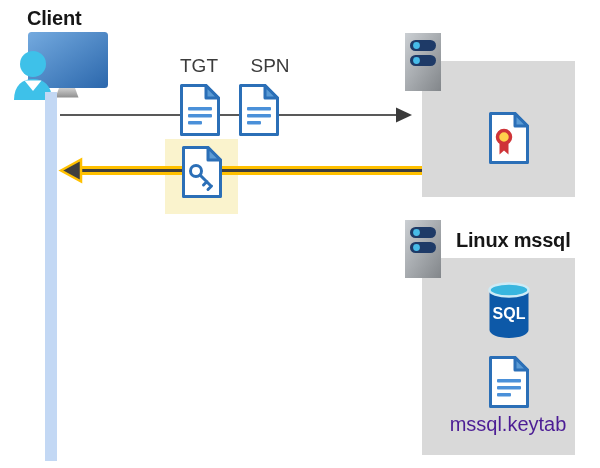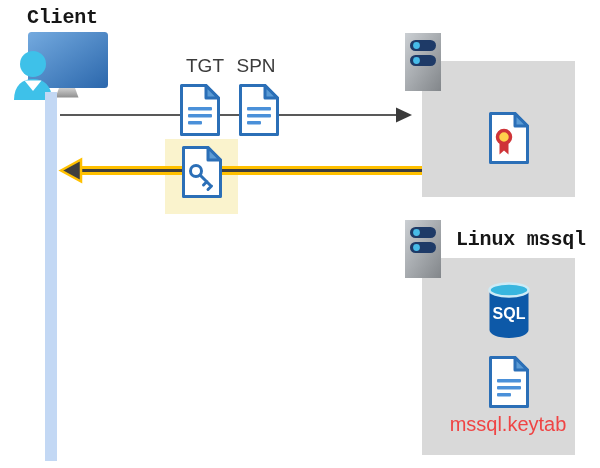--- a/index.html
+++ b/index.html
@@ -8,28 +8,28 @@
     font-family:"Liberation Sans",sans-serif;
   }
   #canvas *{box-sizing:border-box;}
   .gray-box{position:absolute;background:#D9D9D9;z-index:1;}
   #dc-box{left:422px;top:61px;width:153px;height:136px;}
   #linux-box{left:422px;top:258px;width:153px;height:197px;}
   #highlight-box{position:absolute;left:165px;top:139px;width:73px;height:75px;background:#FAF3CD;z-index:2;}
   #arrows{position:absolute;left:0;top:0;z-index:3;pointer-events:none;}
   .icon{position:absolute;z-index:4;}
   .label{position:absolute;z-index:5;white-space:pre-line;}
-  .title{font-weight:bold;font-size:20px;color:#161616;letter-spacing:-0.2px;line-height:28px;font-family:Liberation Mono, monospace;}
+  .title{font-weight:bold;font-size:20px;color:#161616;letter-spacing:-0.2px;line-height:28px;}
   .small-label{font-size:19px;color:#3C3C3C;}
   #client-label{left:27px;top:4px;}
   #dc-label{left:456px;top:4px;width:128px;}
   #linux-label{left:456px;top:226px;width:140px;}
-  #tgt-label{left:180px;top:55px;width:44px;text-align:right;}
-  #spn-label{left:234px;top:55px;width:44px;text-align:center;}
-  #keytab-label{left:422px;top:413px;width:172px;text-align:center;font-size:20px;color:#ef4444;}
+  #tgt-label{left:180px;top:55px;width:44px;text-align:left;}
+  #spn-label{left:248px;top:55px;width:44px;text-align:center;}
+  #keytab-label{left:422px;top:413px;width:172px;text-align:center;font-size:20px;color:#4c1d95;}
   #client-bar{position:absolute;left:45px;top:92px;width:12px;height:369px;background:#C3D8F4;z-index:4;}
 </style>
 </head>
 <body>
 
 <div id="canvas">
 
   <svg width="0" height="0" style="position:absolute" aria-hidden="true">
     <defs>
       <linearGradient id="srvGrad" x1="0" y1="0" x2="1" y2="1">

